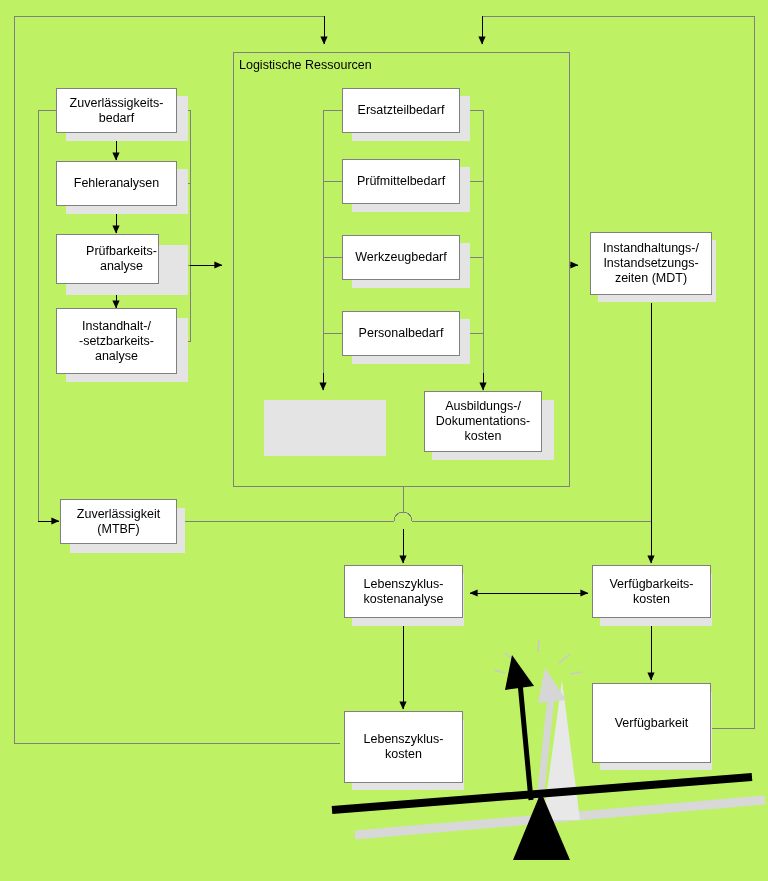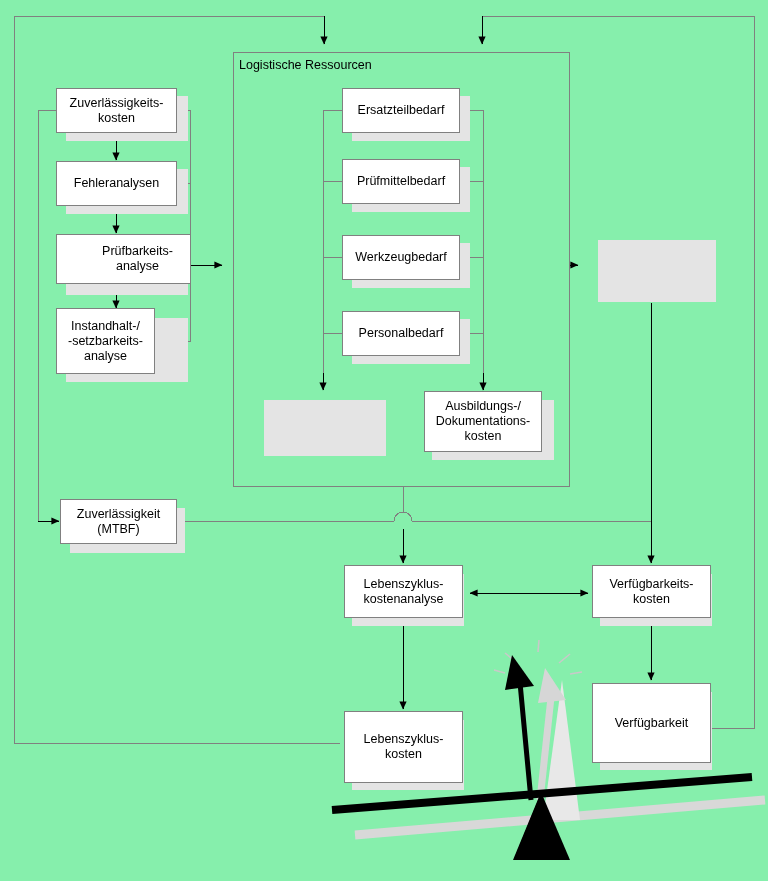--- a/index.html
+++ b/index.html
@@ -7,21 +7,21 @@
     padding: 0;
     background: #ffffff;
   }
   body {
     font-family: "Liberation Sans", sans-serif;
   }
   #canvas {
     position: relative;
     width: 768px;
     height: 881px;
-    background: #86efac;
+    background: #bef264;
     overflow: hidden;
   }
   #svg-layer {
     position: absolute;
     left: 0;
     top: 0;
     width: 768px;
     height: 881px;
   }
   .node {
@@ -171,44 +171,47 @@
 
   <div class="shadow" style="left:598px; top:240px; width:118px; height:62px;"></div>
   <div class="shadow" style="left:70px; top:508px; width:115px; height:45px;"></div>
 
   <div class="shadow" style="left:352px; top:574px; width:112px; height:52px;"></div>
   <div class="shadow" style="left:600px; top:574px; width:112px; height:52px;"></div>
   <div class="shadow" style="left:352px; top:720px; width:112px; height:70px;"></div>
   <div class="shadow" style="left:600px; top:692px; width:112px; height:78px;"></div>
 
   <div class="node" style="left:56px; top:88px; width:121px; height:45px;">Zuverlässigkeits-
-kosten</div>
+bedarf</div>
 
   <div class="node" style="left:56px; top:161px; width:121px; height:45px;">Fehleranalysen</div>
 
-  <div class="node" style="left:56px; top:234px; width:135px; height:50px;padding-left:28px;">Prüfbarkeits-
+  <div class="node" style="left:56px; top:234px; width:103px; height:50px;padding-left:28px;">Prüfbarkeits-
 analyse</div>
 
-  <div class="node" style="left:56px; top:308px; width:99px; height:66px;">Instandhalt-/
+  <div class="node" style="left:56px; top:308px; width:121px; height:66px;">Instandhalt-/
 -setzbarkeits-
 analyse</div>
 
   <div class="node" style="left:342px; top:88px; width:118px; height:45px;text-align:center;">Ersatzteilbedarf</div>
 
   <div class="node" style="left:342px; top:159px; width:118px; height:45px;">Prüfmittelbedarf</div>
 
   <div class="node" style="left:342px; top:235px; width:118px; height:45px;">Werkzeugbedarf</div>
 
   <div class="node" style="left:342px; top:311px; width:118px; height:45px;">Personalbedarf</div>
 
 
   <div class="node" style="left:424px; top:391px; width:118px; height:61px;">Ausbildungs-/
 Dokumentations-
 kosten</div>
 
+  <div class="node" style="left:590px; top:232px; width:122px; height:63px;">Instandhaltungs-/
+Instandsetzungs-
+zeiten (MDT)</div>
 
   <div class="node" style="left:60px; top:499px; width:117px; height:45px;">Zuverlässigkeit
 (MTBF)</div>
 
   <div class="node" style="left:344px; top:565px; width:119px; height:53px;">Lebenszyklus-
 kostenanalyse</div>
 
   <div class="node" style="left:592px; top:565px; width:119px; height:53px;">Verfügbarkeits-
 kosten</div>
 

